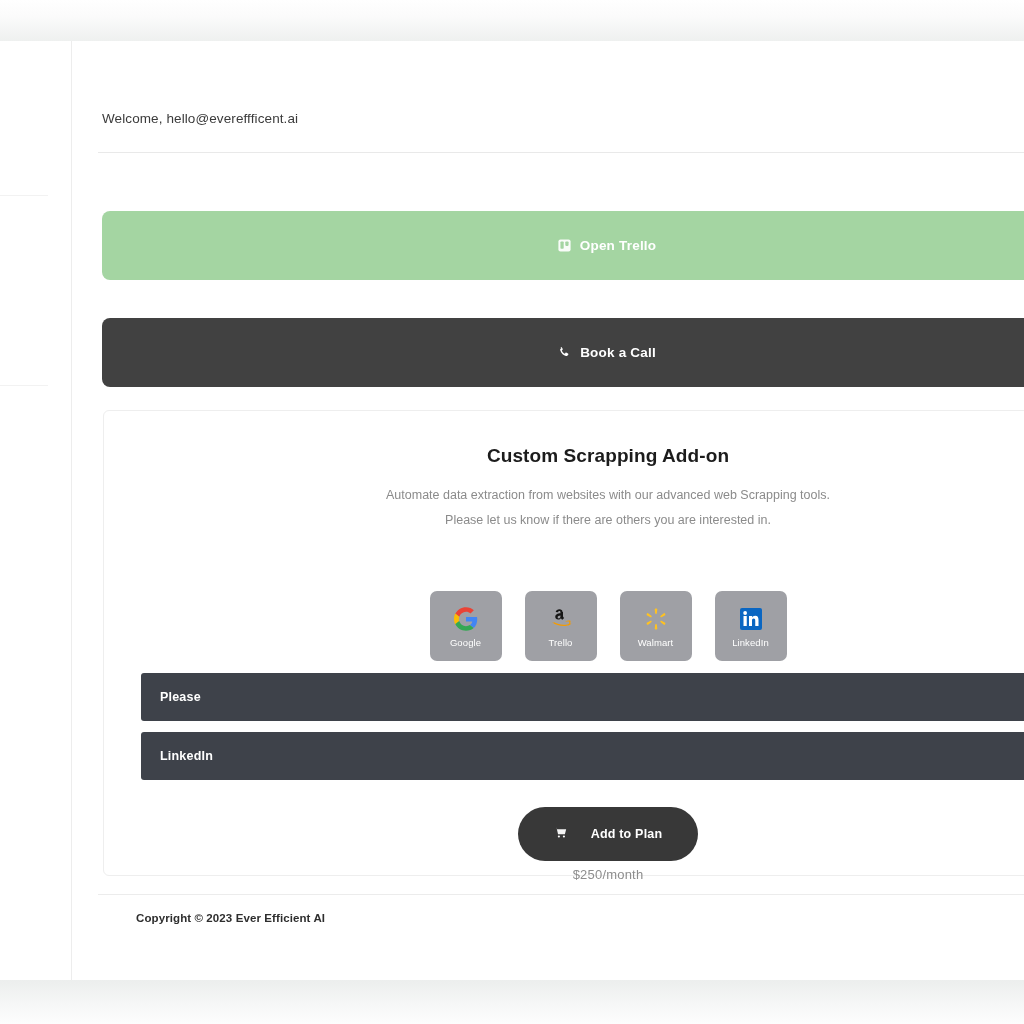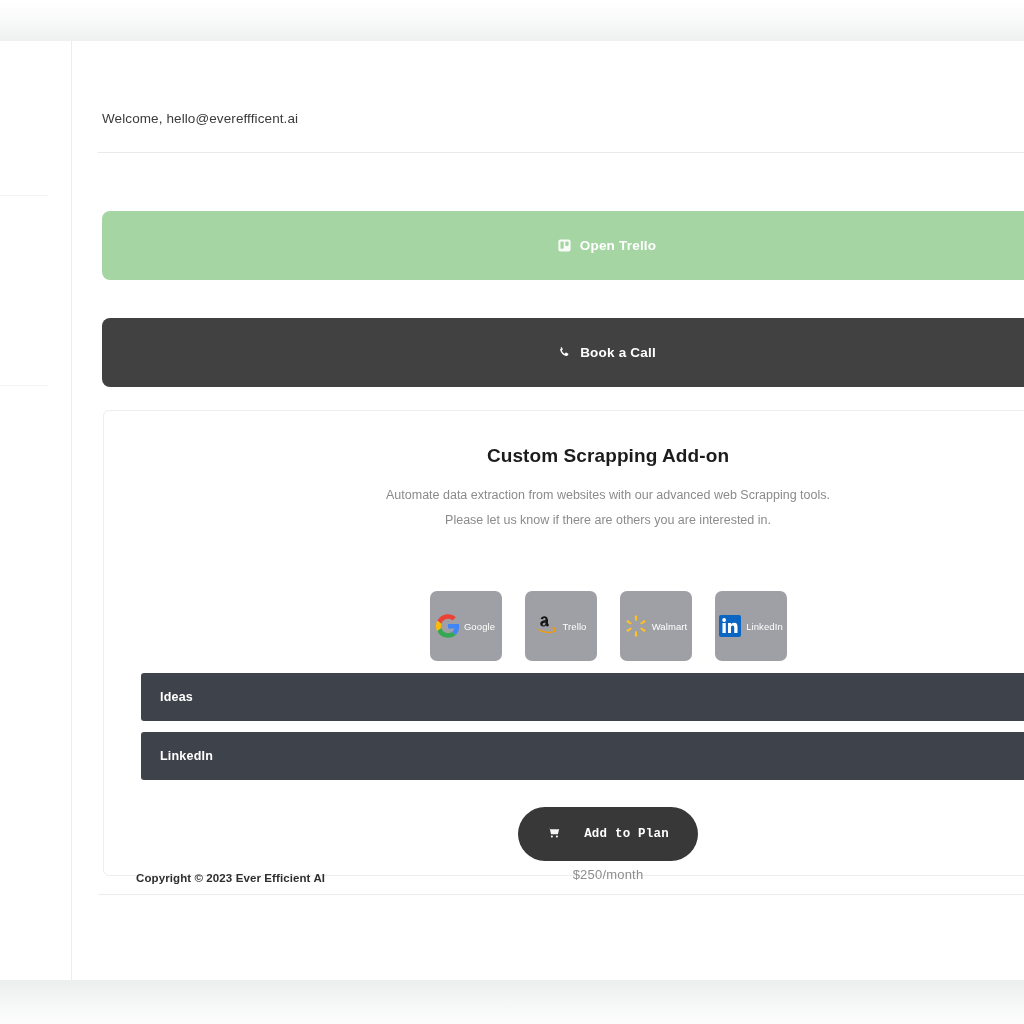--- a/index.html
+++ b/index.html
@@ -149,20 +149,21 @@
     display: flex;
     justify-content: center;
     gap: 23px;
   }
   .brand-chip {
     width: 72px;
     height: 70px;
     background: #9fa0a5;
     border-radius: 7px;
     display: flex;
+    flex-direction: column;
     align-items: center;
     justify-content: center;
     gap: 4px;
     cursor: pointer;
   }
   .brand-logo {
     height: 28px;
     display: flex;
     align-items: center;
     justify-content: center;
@@ -210,38 +211,38 @@
     border: none;
     color: #ffffff;
     font-size: 12.5px;
     font-weight: bold;
     letter-spacing: 0.2px;
     display: flex;
     align-items: center;
     justify-content: center;
     gap: 24px;
     cursor: pointer;
-    font-family: Liberation Mono, monospace;
+    font-family: Liberation Sans, sans-serif;
   }
   .plan-price {
     font-size: 13px;
     color: #8d8d8d;
     letter-spacing: 0.2px;
   }
 
   
   .footer-rule {
     position: absolute;
     left: 26px; top: 853px;
     width: 926px; height: 1px;
     background: #ececec;
   }
   .footer-text {
     position: absolute;
-    left: 64px; top: 831px;
+    left: 64px; top: 871px;
     font-size: 11.5px;
     font-weight: bold;
     color: #2e2e2e;
     letter-spacing: 0.1px;
   }
 </style>
 </head>
 <body>
 
 <div id="screen">
@@ -338,21 +339,21 @@
                 <circle cx="12.25" cy="12" r="3.8" fill="#ffffff"></circle>
                 <path fill="#ffffff" d="M20 18h6.2v2.8c.9-1.7 3-3.3 6.1-3.3 5.2 0 6.7 3.1 6.7 8.2V38h-6.5V27.3c0-2.7-.9-4.4-3.2-4.4-2.1 0-3.3 1.5-3.3 4.4V38H20V18z"></path>
               </svg>
             </span>
             <span class="brand-label">LinkedIn</span>
           </div>
 
         </div>
 
         <div class="accordion acc-ideas">
-          <span>Ideas</span>
+          <span>Please</span>
         </div>
         <div class="accordion acc-benefits">
           <span>LinkedIn</span>
         </div>
 
         <div class="add-plan-wrap">
           <button class="btn-add-plan">
             <span class="glyph">
               <svg width="13" height="13" viewBox="0 0 16 16">
                 <path d="M1 2h2.2l.5 2H15l-1.6 6.2H5L3.4 3.4 3 2H1z" fill="#ffffff" opacity="0.95"></path>

